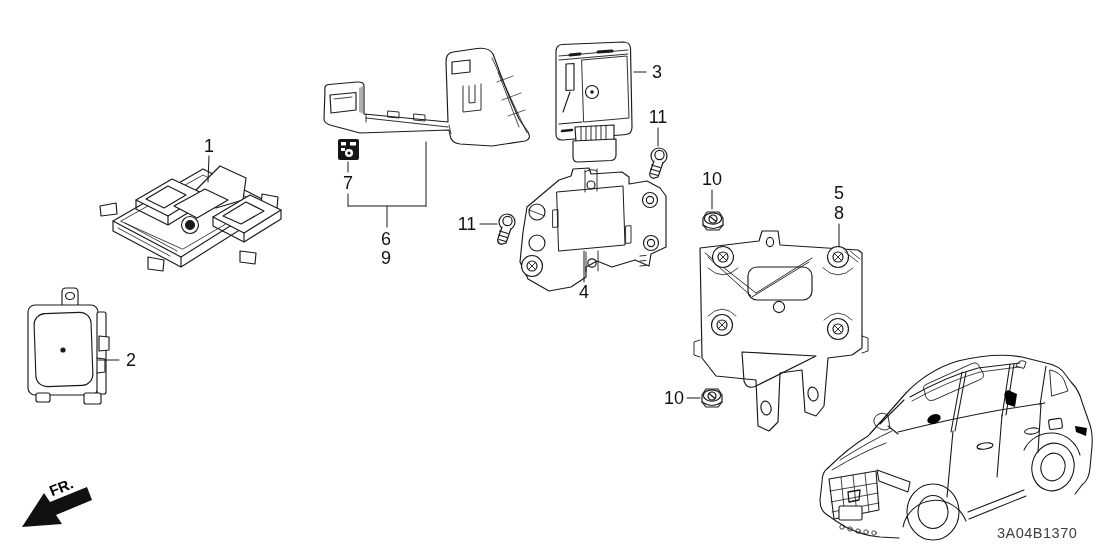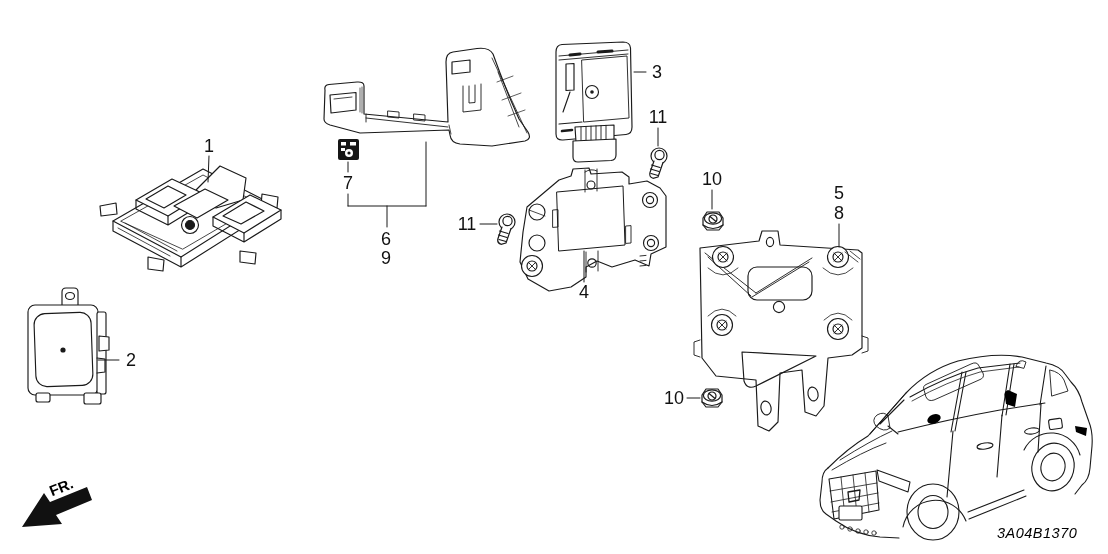--- a/index.html
+++ b/index.html
@@ -7,21 +7,21 @@
     position:relative; width:1108px; height:554px; background:#ffffff;
     font-family:"Liberation Sans", sans-serif; overflow:hidden;
   }
   svg.art { position:absolute; left:0; top:0; }
   .callout {
     position:absolute; transform:translate(-50%,-50%);
     font-size:18px; line-height:1; color:#111; cursor:default; user-select:none;
   }
   .fig-code {
     position:absolute; left:997px; top:525px;
-    font-size:14.5px; color:#000000; letter-spacing:0.5px;font-style:italic;
+    font-size:14.5px; color:#404040; letter-spacing:0.5px;
   }
   .fr-label {
     position:absolute; left:50px; top:483px; width:50px;
     font-size:15px; font-weight:bold; color:#000;
     transform:rotate(-22deg); transform-origin:left center;
   }
 </style>
 </head>
 <body>
 

